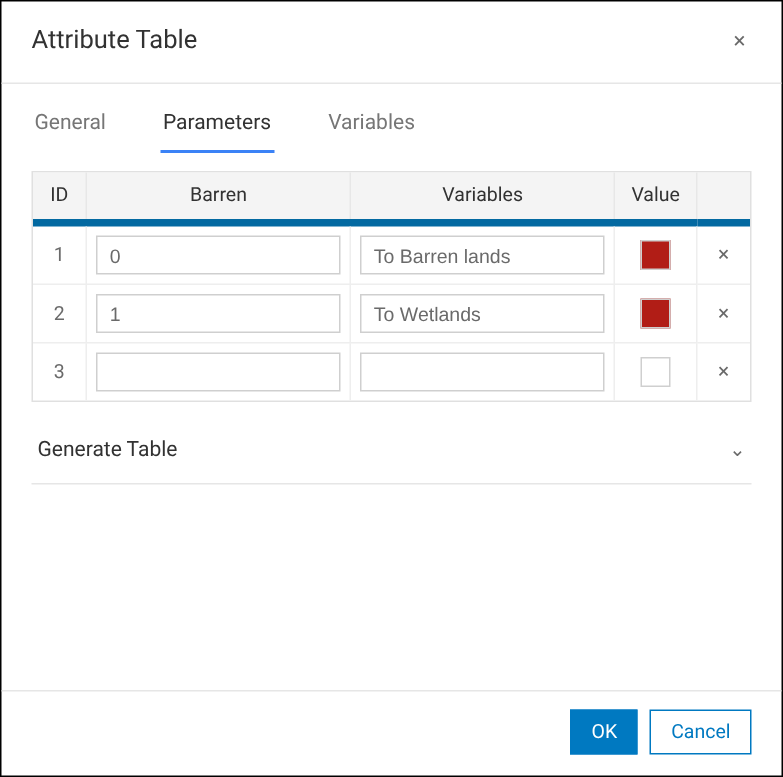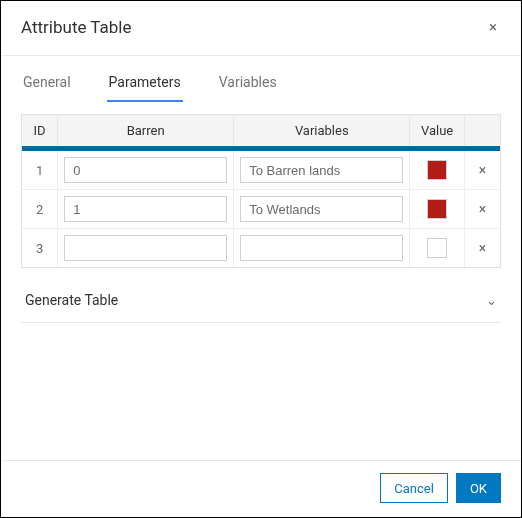--- a/index.html
+++ b/index.html
@@ -226,17 +226,17 @@
     </div>
 
     <div class="gen-row">
       <span>Generate Table</span>
       <span class="chev">⌄</span>
     </div>
 
   </div>
 
   <div class="dialog-footer">
+    <div class="btn primary">OK</div>
     <div class="btn">Cancel</div>
-    <div class="btn primary">OK</div>
   </div>
 
 </div>
 
 </body></html>

